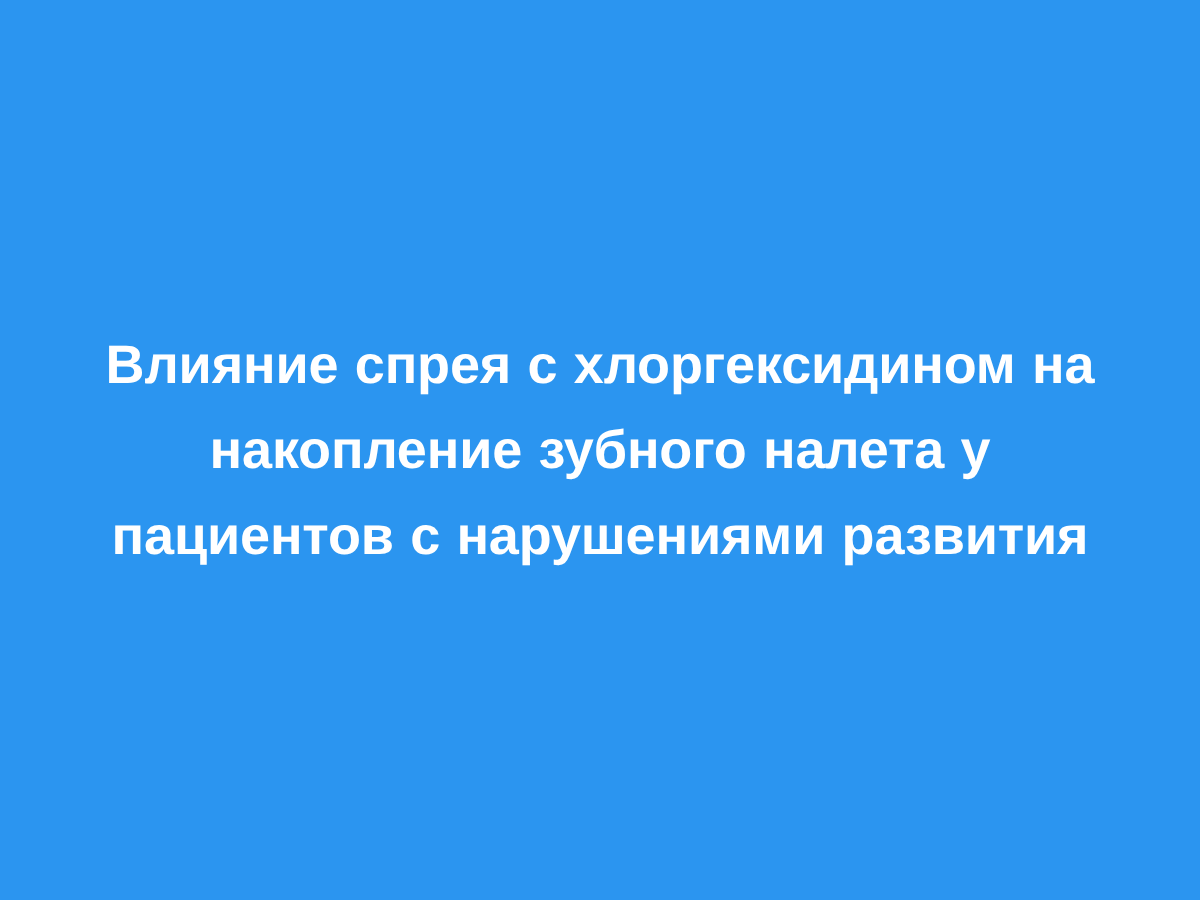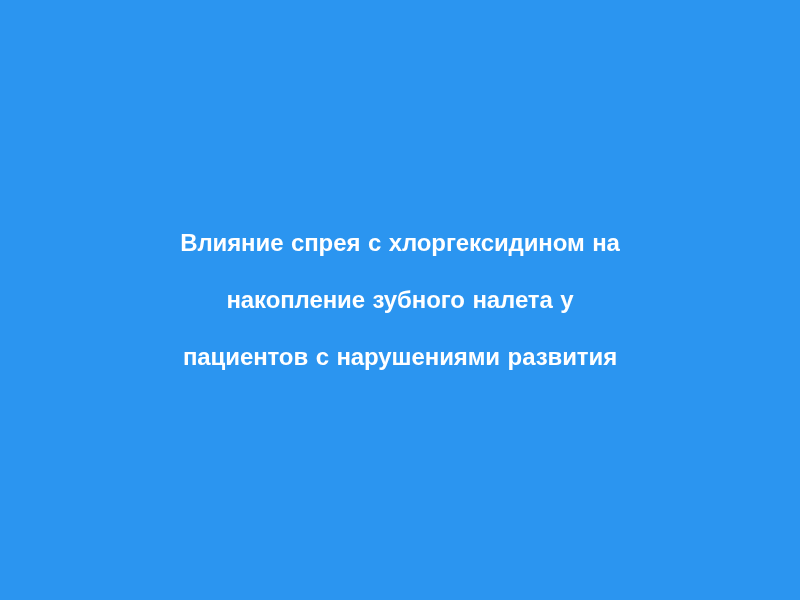--- a/index.html
+++ b/index.html
@@ -32,21 +32,21 @@
     padding: 0 10px;
     box-sizing: border-box;
     margin-top: -2px;
   }
 
   .card-title {
     margin: 0;
     text-align: center;
     color: #ffffff;
     font-family: "Liberation Sans", "DejaVu Sans", sans-serif;
-    font-size: 24px;
+    font-size: 36px;
     font-weight: bold;
     line-height: 57px;
     letter-spacing: -0.1px;
     word-spacing: 1px;
     white-space: pre-line;
     -webkit-font-smoothing: antialiased;
   }
 </style>
 </head>
 <body style="background-color: rgb(43, 149, 240);">

